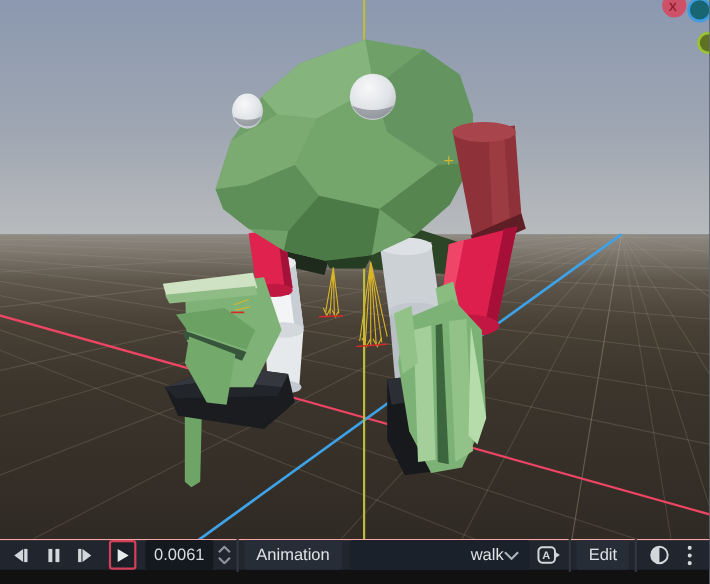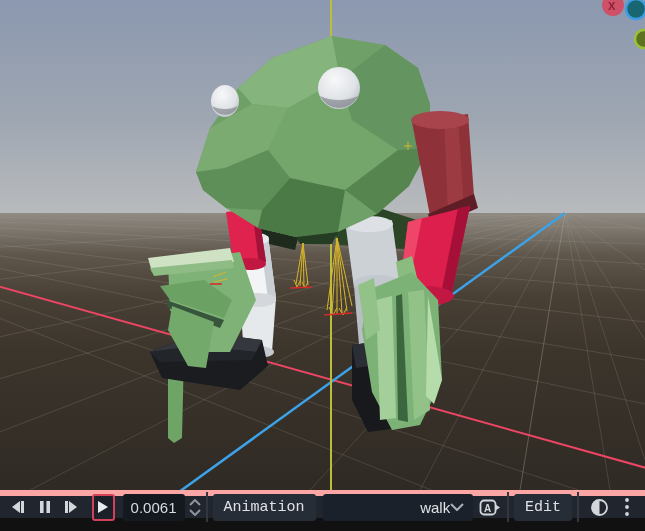--- a/index.html
+++ b/index.html
@@ -5,36 +5,36 @@
   :root{
     --accent:#d3405a; --toolbar-bg:#20252e; --field-bg:#141920;
     --button-bg:#272d36; --icon:#d3d7dc;
   }
   *{box-sizing:border-box;margin:0;padding:0;}
   body{font-family:"Liberation Sans",sans-serif;background:#111;}
   .app{width:645px;height:531px;display:flex;flex-direction:column;overflow:hidden;}
   .viewport{width:645px;height:490px;position:relative;background:#8c99b0;}
   .viewport svg{display:block;}
   .toolbar{
-    height:28px;background:var(--toolbar-bg);border-top:6px solid #fca5a5;
+    height:28px;background:var(--toolbar-bg);border-top:1px solid #fca5a5;
     display:flex;align-items:center;padding:0 5px;color:#dfe3e7;font-size:15px;
   }
   .tb-btn{width:32px;height:28px;display:flex;align-items:center;justify-content:center;
     background:transparent;border:none;cursor:pointer;border-radius:3px;}
   .tb-btn svg{display:block;}
   .tb-btn.play-active{width:27px;height:27px;border:2px solid var(--accent);
     background:#1b2028;margin-left:7px;}
   .spinbox{display:flex;align-items:center;margin-left:8px;}
   .spin-input{width:62px;height:27px;background:var(--field-bg);border:none;border-radius:3px;
     color:#d7dbe0;font-family:"Liberation Sans",sans-serif;font-size:15px;padding:0 8px;}
   .spin-arrows{display:flex;flex-direction:column;justify-content:center;gap:3px;
     margin-left:4px;cursor:pointer;}
   .vsep{width:2px;height:30px;background:#31363f;margin:0 5px;flex:0 0 auto;}
   .flat-btn{height:27px;display:flex;align-items:center;background:var(--button-bg);
-    border:none;border-radius:3px;color:#dfe3e7;font-family:Liberation Mono, monospace;
+    border:none;border-radius:3px;color:#dfe3e7;font-family:Liberation Sans, sans-serif;
     font-size:15px;padding:0 11px;cursor:pointer;}
   .dropdown{width:178px;height:27px;background:#1b212a;border-radius:3px;display:flex;
     align-items:center;padding:0 9px;margin-left:7px;cursor:pointer;text-align:right;}
   .dropdown .dd-label{flex:1;font-size:15px;color:#dfe3e7;}
   .icon-btn{width:30px;height:28px;display:flex;align-items:center;justify-content:center;
     background:transparent;border:none;cursor:pointer;}
   .right-group{margin-left:auto;display:flex;align-items:center;}
 </style>
 </head>
 <body>

